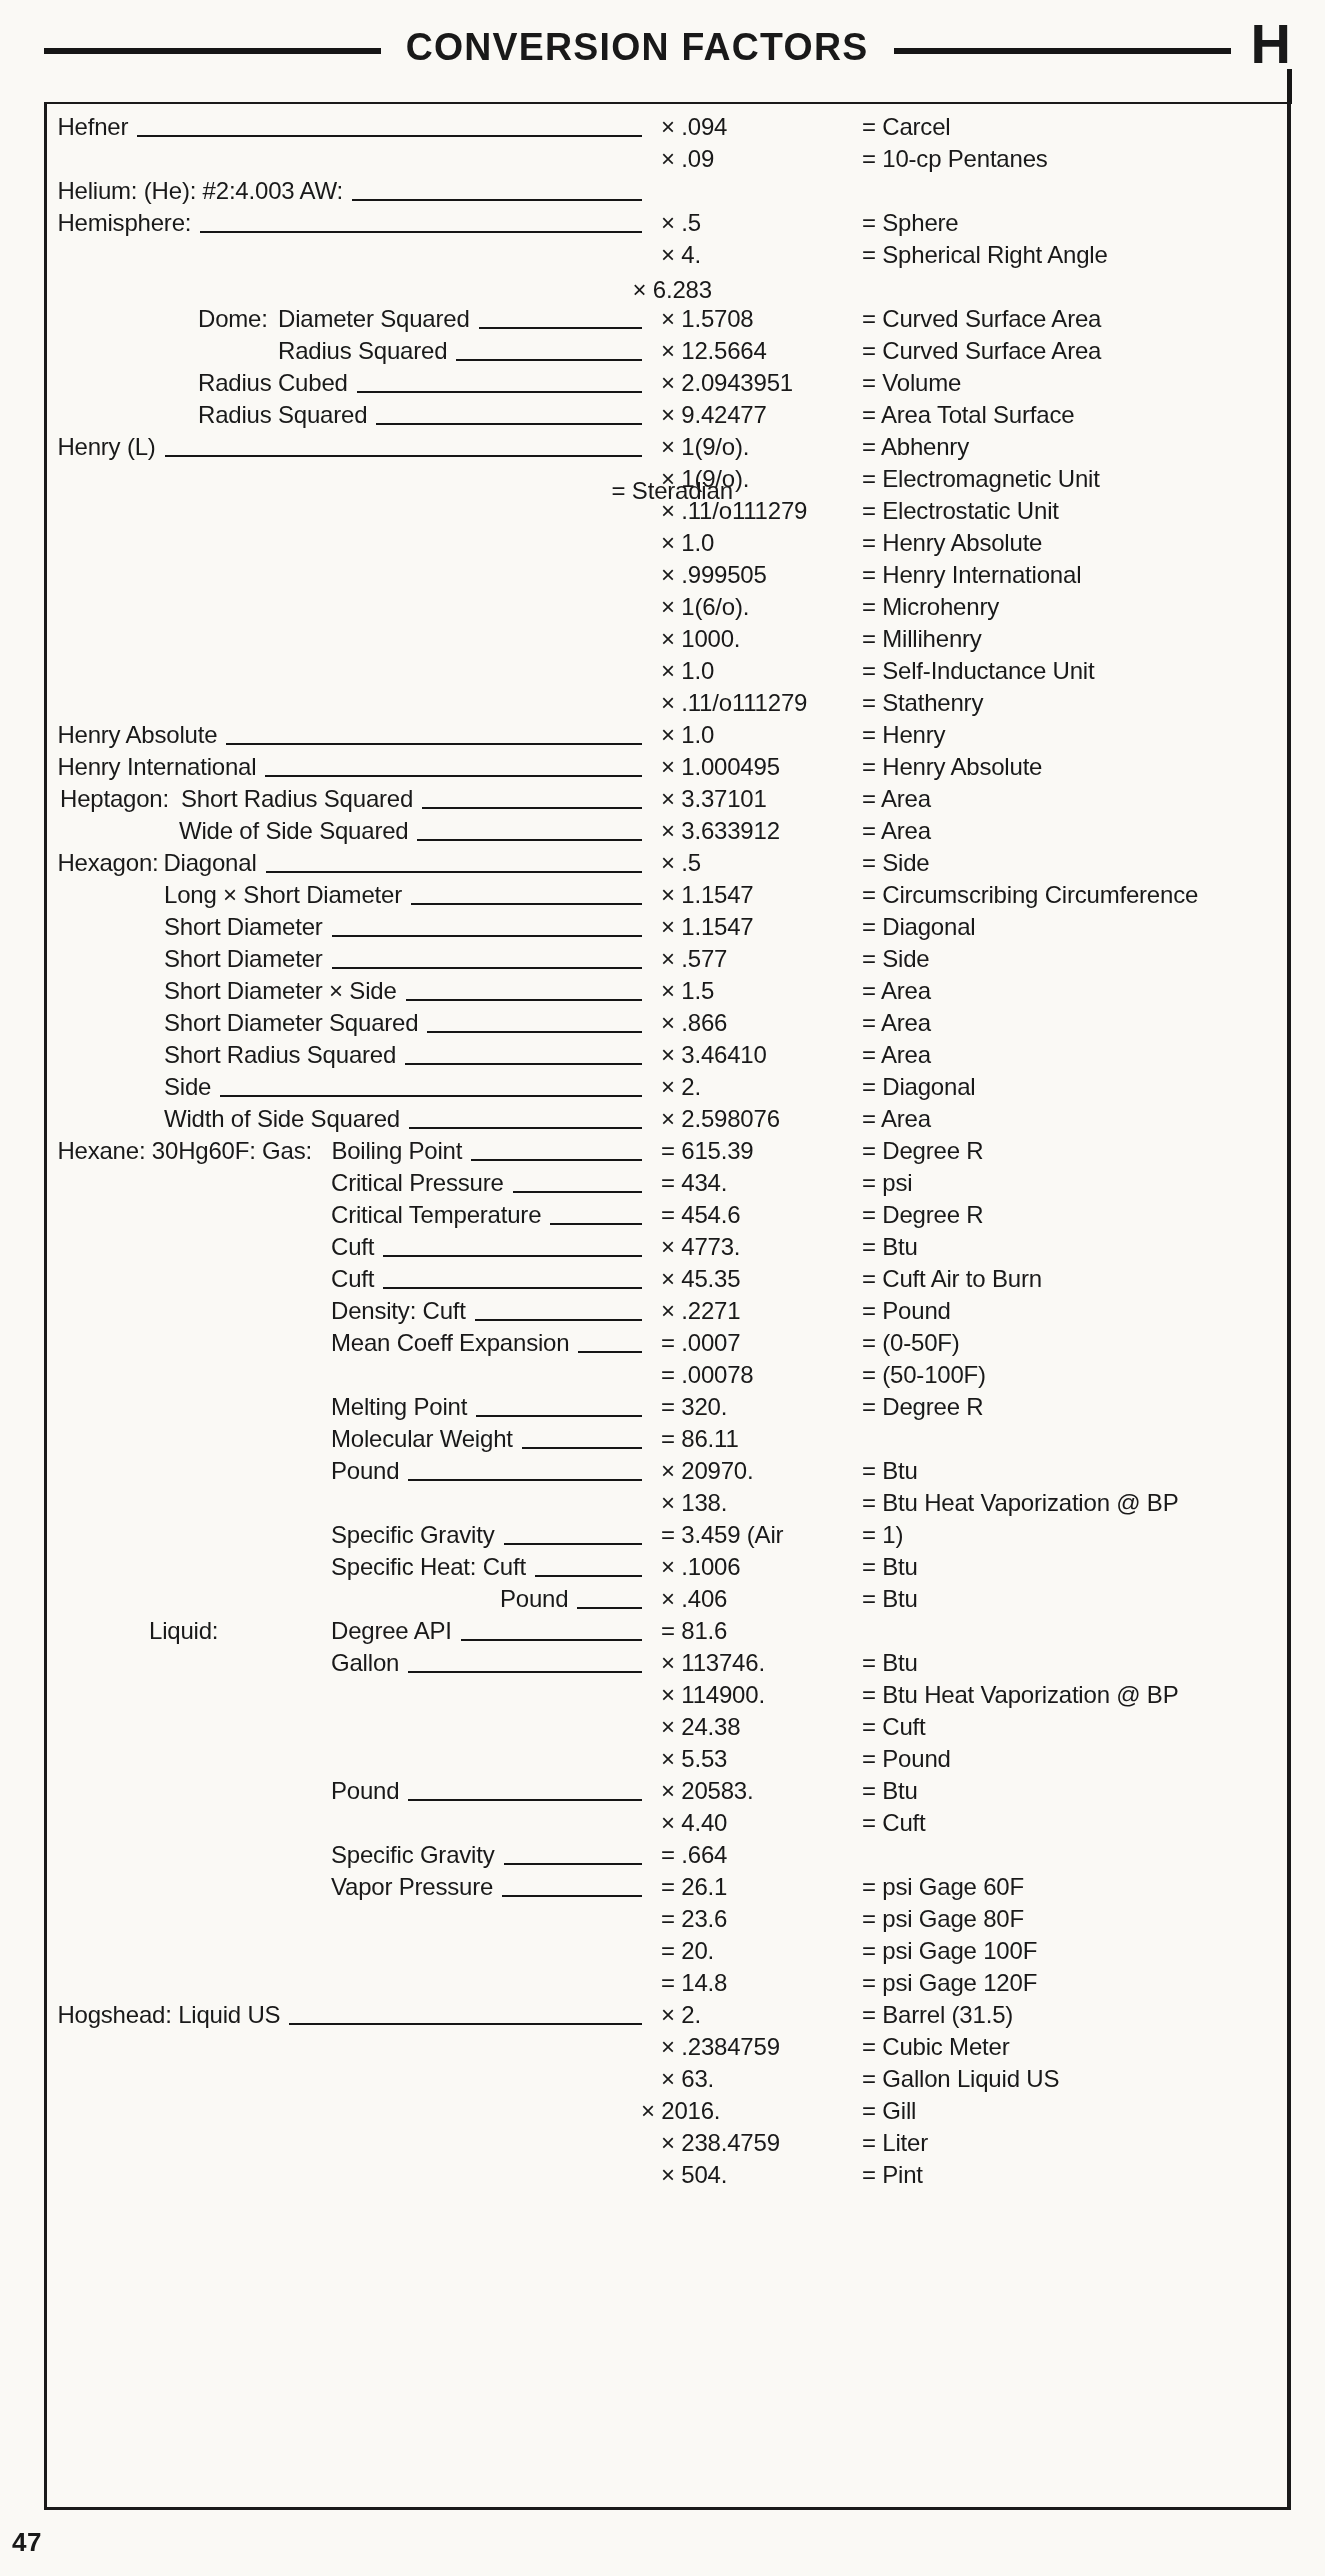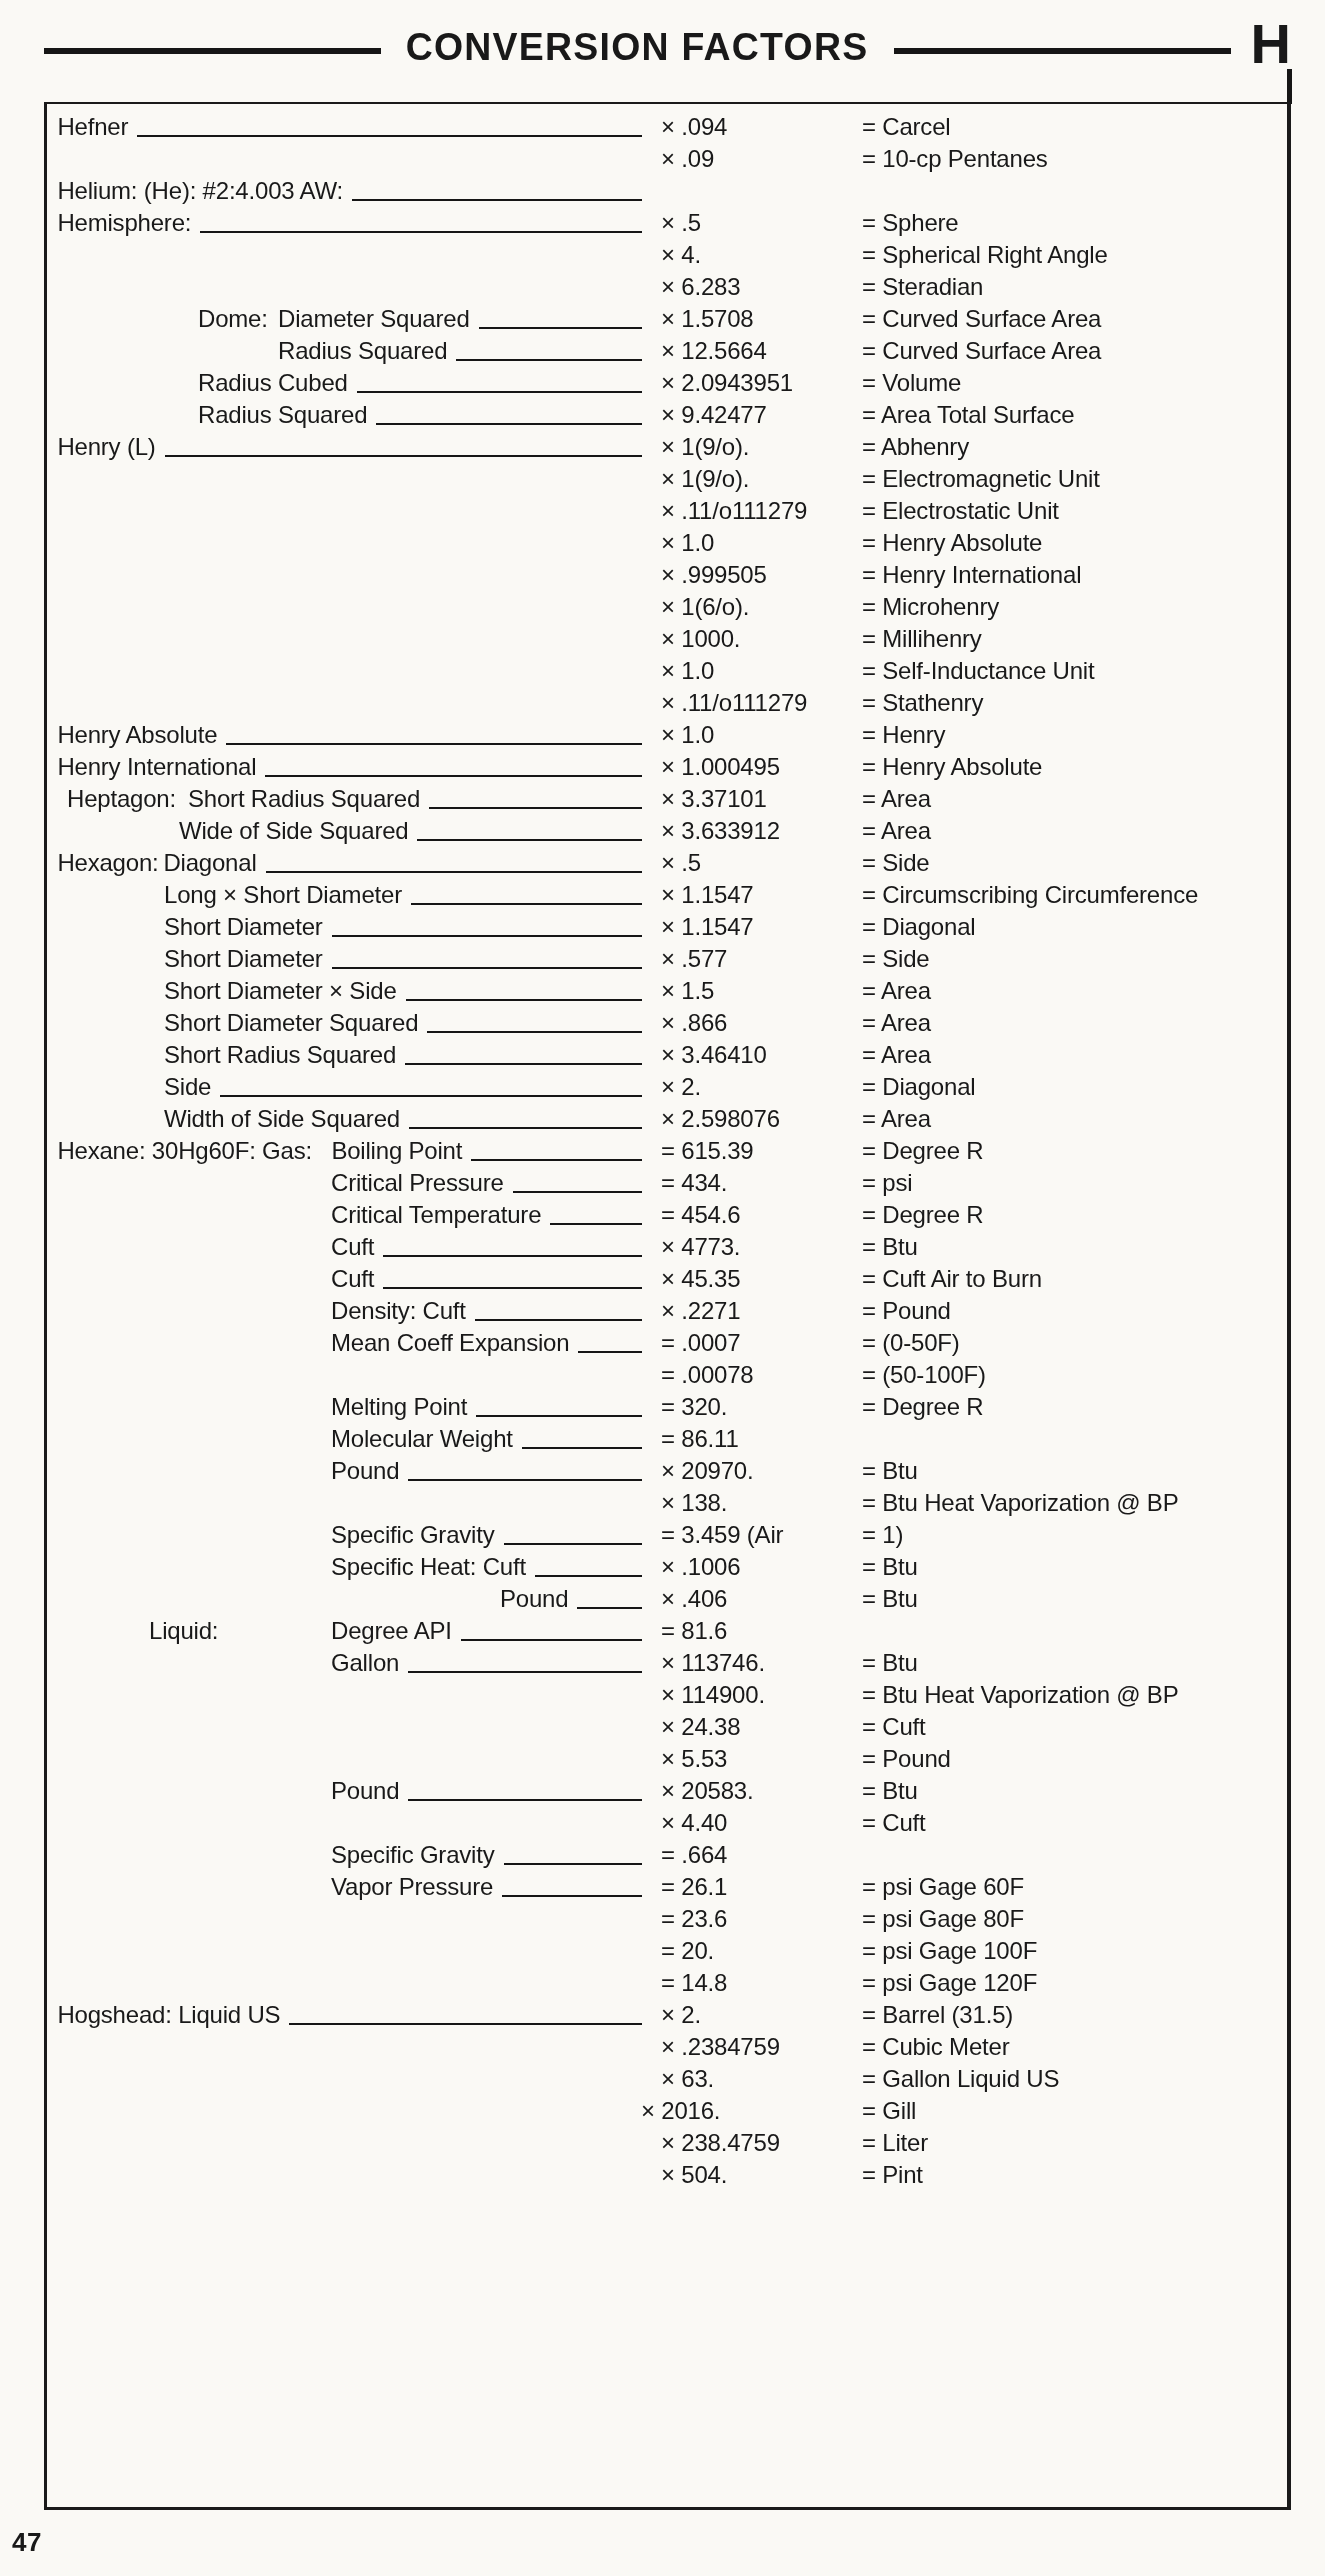--- a/index.html
+++ b/index.html
@@ -78,21 +78,21 @@
       <span class="fill ul"></span>
       <span class="val">× .5</span>
       <span class="res">= Sphere</span>
     </div>
     <div class="row" style="padding-left: 10.4px;">
       <span class="lab"></span>
       <span class="fill"></span>
       <span class="val">× 4.</span>
       <span class="res">= Spherical Right Angle</span>
     </div>
-    <div class="row" style="padding-left: 10.4px;">
+    <div class="row" style="padding-left: 10.4px; flex-direction: column;">
       <span class="lab"></span>
       <span class="fill"></span>
       <span class="val">× 6.283</span>
       <span class="res">= Steradian</span>
     </div>
     <div class="row" style="padding-left: 151px;">
       <span class="pre" style="width: 80px;">Dome:</span>
       <span class="lab">Diameter Squared</span>
       <span class="fill ul"></span>
       <span class="val">× 1.5708</span>
@@ -175,21 +175,21 @@
       <span class="fill ul"></span>
       <span class="val">× 1.0</span>
       <span class="res">= Henry</span>
     </div>
     <div class="row" style="padding-left: 10.4px;">
       <span class="lab">Henry International</span>
       <span class="fill ul"></span>
       <span class="val">× 1.000495</span>
       <span class="res">= Henry Absolute</span>
     </div>
-    <div class="row" style="padding-left: 13px; margin-left: 7px;">
+    <div class="row" style="padding-left: 13px;">
       <span class="pre" style="width: 121px;">Heptagon:</span>
       <span class="lab">Short Radius Squared</span>
       <span class="fill ul"></span>
       <span class="val">× 3.37101</span>
       <span class="res">= Area</span>
     </div>
     <div class="row" style="padding-left: 132px;">
       <span class="lab">Wide of Side Squared</span>
       <span class="fill ul"></span>
       <span class="val">× 3.633912</span>

